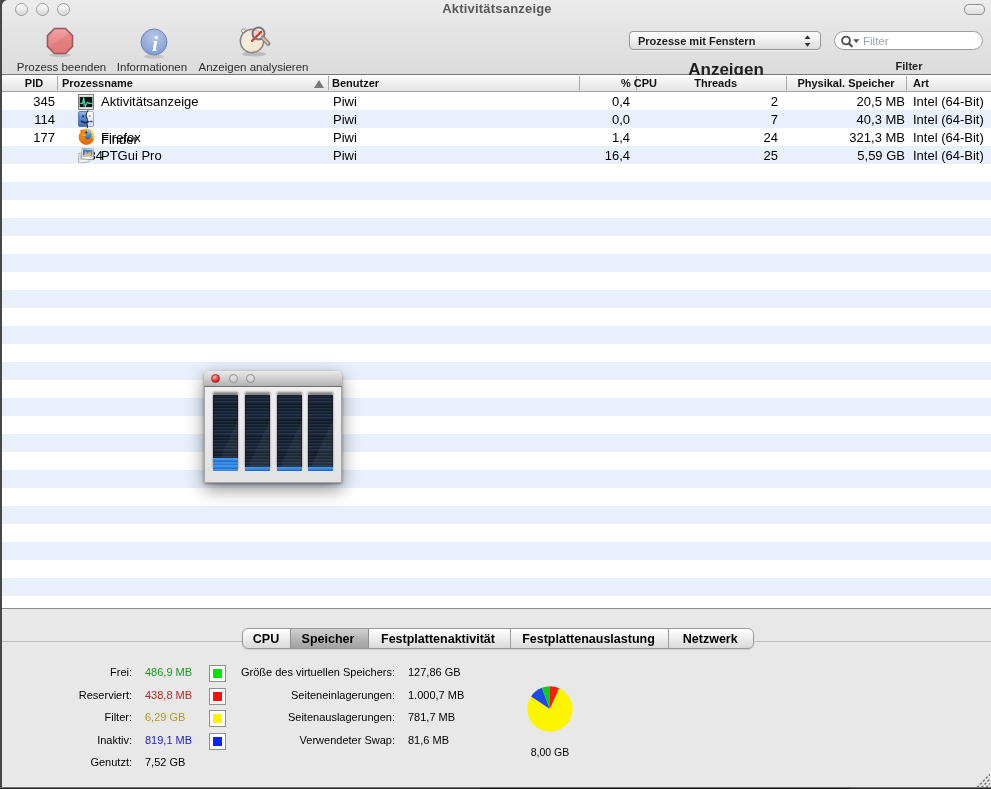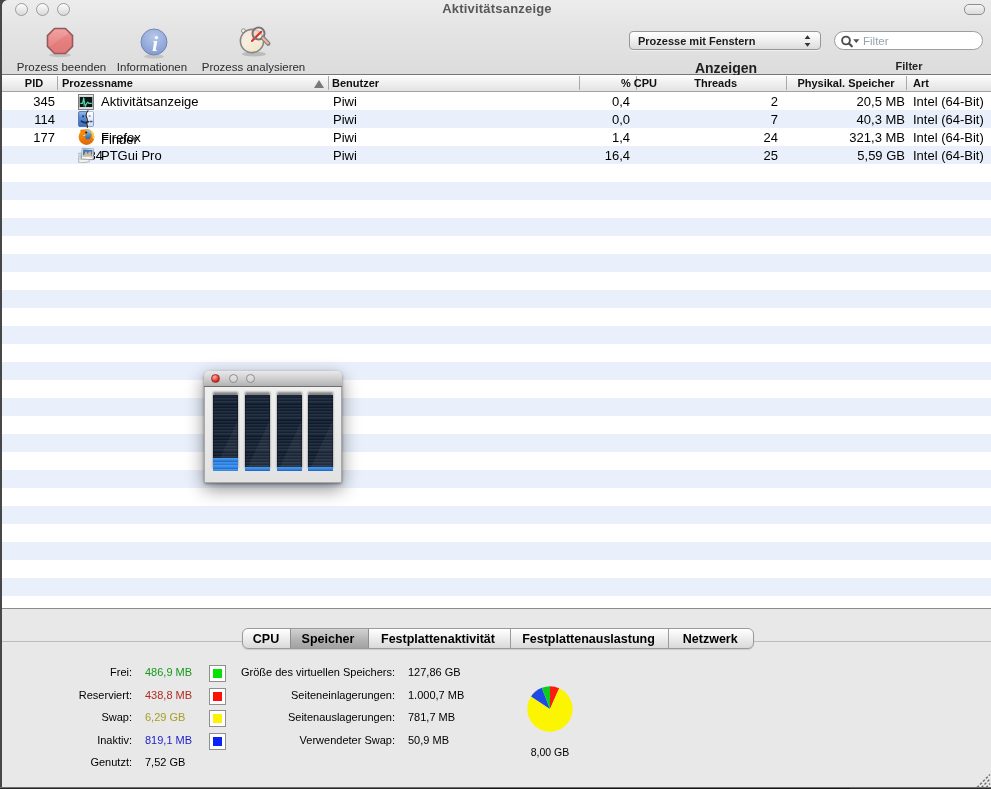--- a/index.html
+++ b/index.html
@@ -10,21 +10,21 @@
 
 #chrome{position:absolute;left:0;top:0;width:989px;height:74px;background:linear-gradient(#ececec,#e4e4e4 40%,#dcdcdc 100%);border-bottom:1px solid #767676;border-top-left-radius:6px;}
 .tl{position:absolute;top:3px;width:13px;height:13px;border-radius:50%;border:1px solid #9b9b9b;background:linear-gradient(#fdfdfd,#d8d8d8);box-sizing:border-box;}
 #title{position:absolute;top:1px;left:340px;width:310px;text-align:center;font-size:13px;font-weight:bold;color:#585858;letter-spacing:0.2px;}
 #pill{position:absolute;left:962px;top:3.5px;width:19px;height:9px;border-radius:5px;border:1.5px solid #8e8e8e;background:linear-gradient(#f3f3f3,#dcdcdc);}
 .tblabel{position:absolute;top:61px;font-size:11.5px;color:#2c2c2c;text-align:center;}
 
 #popup{position:absolute;left:627px;top:31px;width:192px;height:19px;box-sizing:border-box;border:1px solid #979797;border-radius:4px;background:linear-gradient(#ffffff,#f1f1f1 45%,#dcdcdc);box-shadow:0 1px 0 rgba(255,255,255,.5);}
 #popup .ptext{position:absolute;left:8px;top:3px;font-size:11px;font-weight:bold;color:#1c1c1c;}
 #popup svg{position:absolute;right:9px;top:3px;}
-#anzeigen{position:absolute;left:660px;top:60px;width:128px;text-align:center;font-size:14px;font-weight:bold;color:#1f1f1f;}
+#anzeigen{position:absolute;left:660px;top:60px;width:128px;text-align:center;font-size:17px;font-weight:bold;color:#1f1f1f;}
 #search{position:absolute;left:832px;top:31px;width:149px;height:19px;box-sizing:border-box;border:1px solid #9d9d9d;border-radius:10px;background:#fff;}
 #search .stext{position:absolute;left:28px;top:3px;font-size:11.5px;color:#98a2ac;}
 #filterlab{position:absolute;left:845px;top:60px;width:124px;text-align:center;font-size:11px;font-weight:bold;color:#1f1f1f;}
 
 #thead{position:absolute;left:0;top:75px;width:989px;height:16px;background:linear-gradient(#ffffff,#f2f2f2 40%,#e3e3e3);border-bottom:1px solid #a3a3a3;}
 .hsep{position:absolute;top:1px;height:14px;width:1px;background:#a9a9a9;}
 .hl{position:absolute;top:2px;font-size:11px;font-weight:bold;color:#101010;}
 
 #tbody{position:absolute;left:0;top:92px;width:989px;height:515.5px;background:repeating-linear-gradient(#ffffff 0px,#ffffff 18px,#e9f0fb 18px,#e9f0fb 36px);}
 .row{position:absolute;left:0;width:989px;height:18px;font-size:13px;color:#000;}
@@ -112,21 +112,21 @@
         <ellipse cx="18" cy="30" rx="12" ry="2.4" fill="rgba(0,0,0,0.16)"></ellipse>
         <circle cx="7.5" cy="6.8" r="2" fill="#f7f2ea" stroke="#8e8e8e" stroke-width="1"></circle>
         <circle cx="16" cy="17" r="11.6" fill="url(#wg)" stroke="#868686" stroke-width="1.6"></circle>
         <path d="M16,5.4 A11.6,11.6 0 0 1 24.2,8.8 L16,17 Z" fill="rgba(244,154,142,0.6)"></path>
         <circle cx="22.5" cy="9.5" r="5.4" fill="rgba(252,246,238,0.45)"></circle>
         <line x1="16" y1="17" x2="25.2" y2="7.8" stroke="#e02c1e" stroke-width="2" stroke-linecap="round"></line>
         <circle cx="22.5" cy="9.5" r="6" fill="none" stroke="#767676" stroke-width="2"></circle>
         <line x1="27" y1="14" x2="32.2" y2="19.5" stroke="#828282" stroke-width="4.6" stroke-linecap="round"></line>
         <line x1="27.1" y1="14.2" x2="31.9" y2="19.2" stroke="#edb4a6" stroke-width="2.2" stroke-linecap="round"></line>
       </svg>
-  <div class="tblabel" style="left:195px;width:113px;">Prozess analysieren</div>
+  <div class="tblabel" style="left:195px;width:113px;">Anzeigen analysieren</div>
 
   <div id="popup">
         <span class="ptext">Prozesse mit Fenstern</span>
     <svg width="7" height="12" viewBox="0 0 7 12">
           <polygon points="3.5,0.2 6.4,4 0.6,4" fill="#333"></polygon>
           <polygon points="3.5,11.8 6.4,8 0.6,8" fill="#333"></polygon>
         </svg>
   </div>
   <div id="anzeigen">Anzeigen</div>
   <div id="search">
@@ -284,21 +284,21 @@
 <div class="swatch" style="top:665px;">
       <i style="background:#04e400;"></i>
     </div>
 
 <div class="slabel" style="left:32px;top:688.5px;width:100px;">Reserviert:</div>
 <div class="sval" style="left:145px;top:688.5px;color:#b22b22;">438,8 MB</div>
 <div class="swatch" style="top:687.5px;">
       <i style="background:#fd1006;"></i>
     </div>
 
-<div class="slabel" style="left:32px;top:711px;width:100px;">Swap:</div>
+<div class="slabel" style="left:32px;top:711px;width:100px;">Filter:</div>
 <div class="sval" style="left:145px;top:711px;color:#a99c22;">6,29 GB</div>
 <div class="swatch" style="top:710px;">
       <i style="background:#fdf300;"></i>
     </div>
 
 <div class="slabel" style="left:32px;top:733.5px;width:100px;">Inaktiv:</div>
 <div class="sval" style="left:145px;top:733.5px;color:#1c1ccd;">819,1 MB</div>
 <div class="swatch" style="top:732.5px;">
       <i style="background:#0a23f8;"></i>
     </div>
@@ -306,21 +306,21 @@
 <div class="slabel" style="left:32px;top:756px;width:100px;">Genutzt:</div>
 <div class="sval" style="left:145px;top:756px;color:#000;">7,52 GB</div>
 
 <div class="slabel" style="left:195px;top:666px;width:200px;">Größe des virtuellen Speichers:</div>
 <div class="sval" style="left:408px;top:666px;">127,86 GB</div>
 <div class="slabel" style="left:195px;top:688.5px;width:200px;">Seiteneinlagerungen:</div>
 <div class="sval" style="left:408px;top:688.5px;">1.000,7 MB</div>
 <div class="slabel" style="left:195px;top:711px;width:200px;">Seitenauslagerungen:</div>
 <div class="sval" style="left:408px;top:711px;">781,7 MB</div>
 <div class="slabel" style="left:195px;top:733.5px;width:200px;">Verwendeter Swap:</div>
-<div class="sval" style="left:408px;top:733.5px;">50,9 MB</div>
+<div class="sval" style="left:408px;top:733.5px;">81,6 MB</div>
 
 <svg id="pie" width="48" height="48" viewBox="0 0 48 48">
   <g transform="translate(24,24)">
   <path d="M0,0 L0,-22.7 A22.7,22.7 0 0 1 9.2,-20.7 Z" fill="#fb1c10"></path>
   <path d="M0,0 L9.2,-20.7 A22.7,22.7 0 1 1 -18.9,-12.6 Z" fill="#fcf502"></path>
   <path d="M0,0 L-18.9,-12.6 A22.7,22.7 0 0 1 -8.2,-21.2 Z" fill="#1d49e4"></path>
   <path d="M0,0 L-8.2,-21.2 A22.7,22.7 0 0 1 0,-22.7 Z" fill="#0ccc1f"></path>
   </g>
 </svg>
 <div id="pielab">8,00 GB</div>

